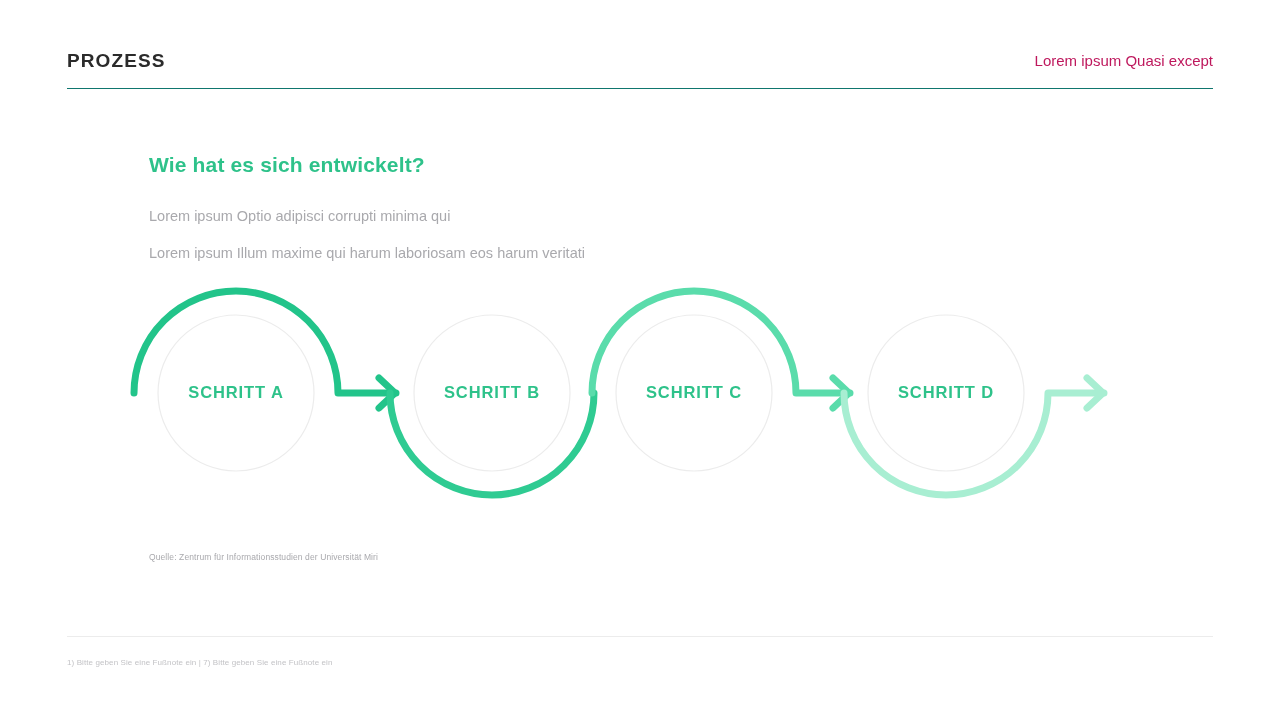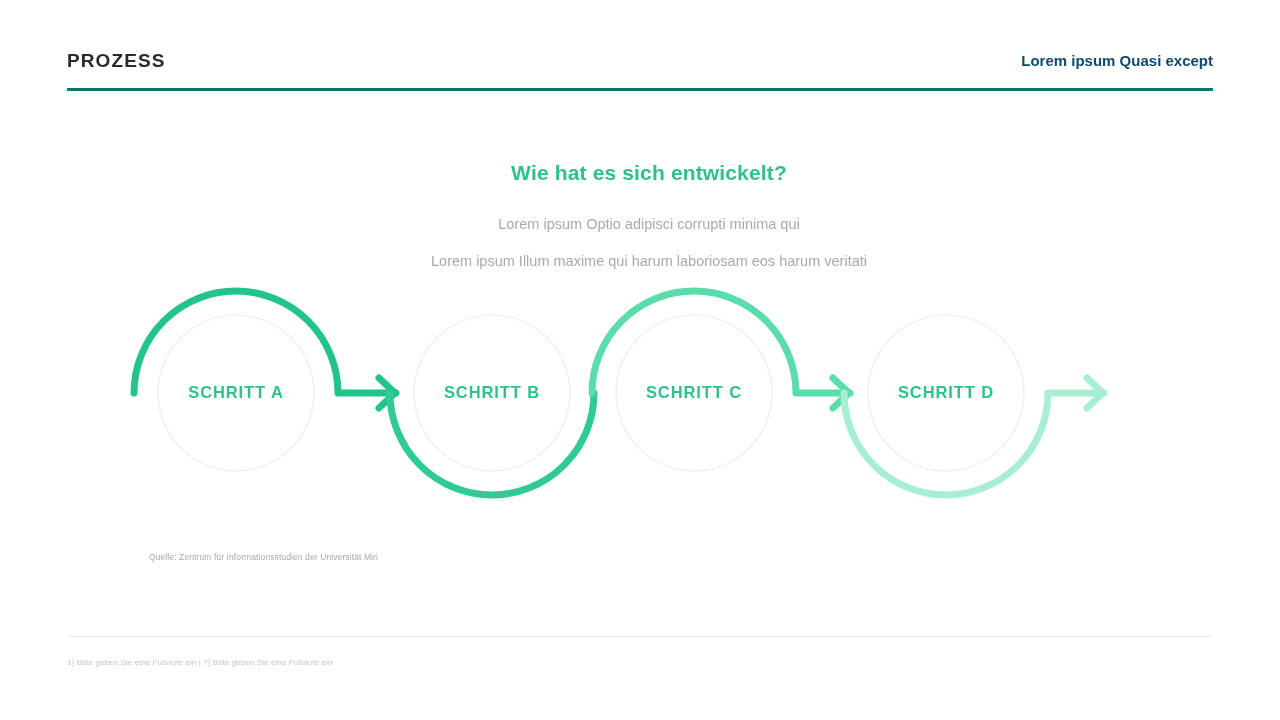--- a/index.html
+++ b/index.html
@@ -23,44 +23,43 @@
   
   .header {
     position: absolute;
     left: 67px;
     right: 67px;
     top: 50px;
     height: 38px;
     display: flex;
     align-items: flex-start;
     justify-content: space-between;
-    border-bottom: 3px solid #0f766e;
+    border-bottom: 1px solid #0f766e;
   }
   .brand-title {
     font-size: 19px;
     font-weight: bold;
     color: #2b2b2b;
     letter-spacing: 1.1px;
     line-height: 22px;
     margin: 0;
   }
   .header-right {
     font-size: 15px;
-    color: #0c4a6e;
+    color: #be185d;
     line-height: 22px;
-    font-weight: 700;
+    font-weight: 400;
   }
 
   
   .content {
     position: absolute;
     left: 149px;
-    top: 160px;
+    top: 152px;
     width: 1000px;
-    text-align: center;
   }
   .heading {
     font-size: 21px;
     font-weight: bold;
     color: #2ec28a;
     letter-spacing: 0.15px;
     margin: 0 0 28px 0;
     line-height: 26px;
   }
   .para {

